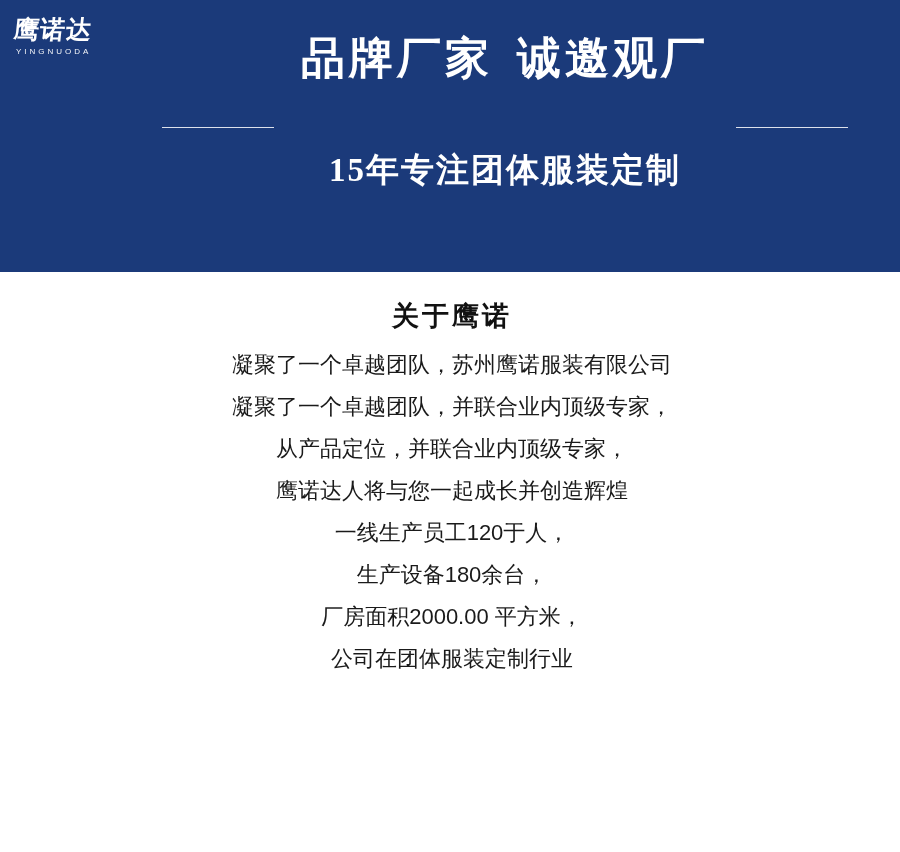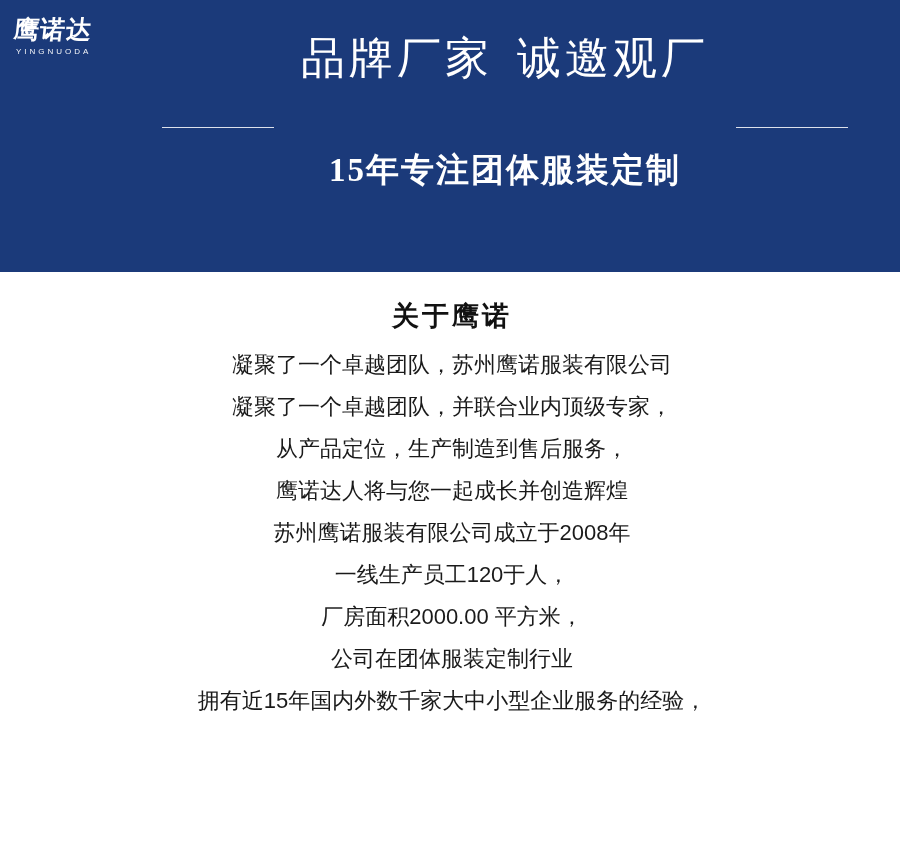--- a/index.html
+++ b/index.html
@@ -62,21 +62,21 @@
     left: 150px;
     right: 40px;
     top: 30px;
     text-align: center;
     color: #ffffff;
   }
 
   .banner-title {
     font-family: "Liberation Serif", serif;
     font-size: 44px;
-    font-weight: normal;
+    font-weight: bold;
     letter-spacing: 4px;
     line-height: 58px;
     white-space: nowrap;
   }
   .banner-title .gap {
     display: inline-block;
     width: 24px;
   }
 
   .banner-sub-wrap {
@@ -161,22 +161,21 @@
 
       <div class="banner-tag">15年专注团体服装定制</div>
     </div>
   </div>
 
   <div class="content">
     <div class="section-title">关于鹰诺</div>
 
     <div class="para-line">凝聚了一个卓越团队，苏州鹰诺服装有限公司</div>
     <div class="para-line">凝聚了一个卓越团队，并联合业内顶级专家，</div>
-    <div class="para-line">从产品定位，生产制造到售后服务，</div>
+    <div class="para-line">从产品定位，并联合业内顶级专家，</div>
     <div class="para-line">鹰诺达人将与您一起成长并创造辉煌</div>
-    <div class="para-line">苏州鹰诺服装有限公司成立于2008年</div>
     <div class="para-line">一线生产员工120于人，</div>
+    <div class="para-line">生产设备180余台，</div>
     <div class="para-line">厂房面积2000.00 平方米，</div>
     <div class="para-line">公司在团体服装定制行业</div>
-    <div class="para-line">拥有近15年国内外数千家大中小型企业服务的经验，</div>
   </div>
 
 </div>
 
 </body></html>

